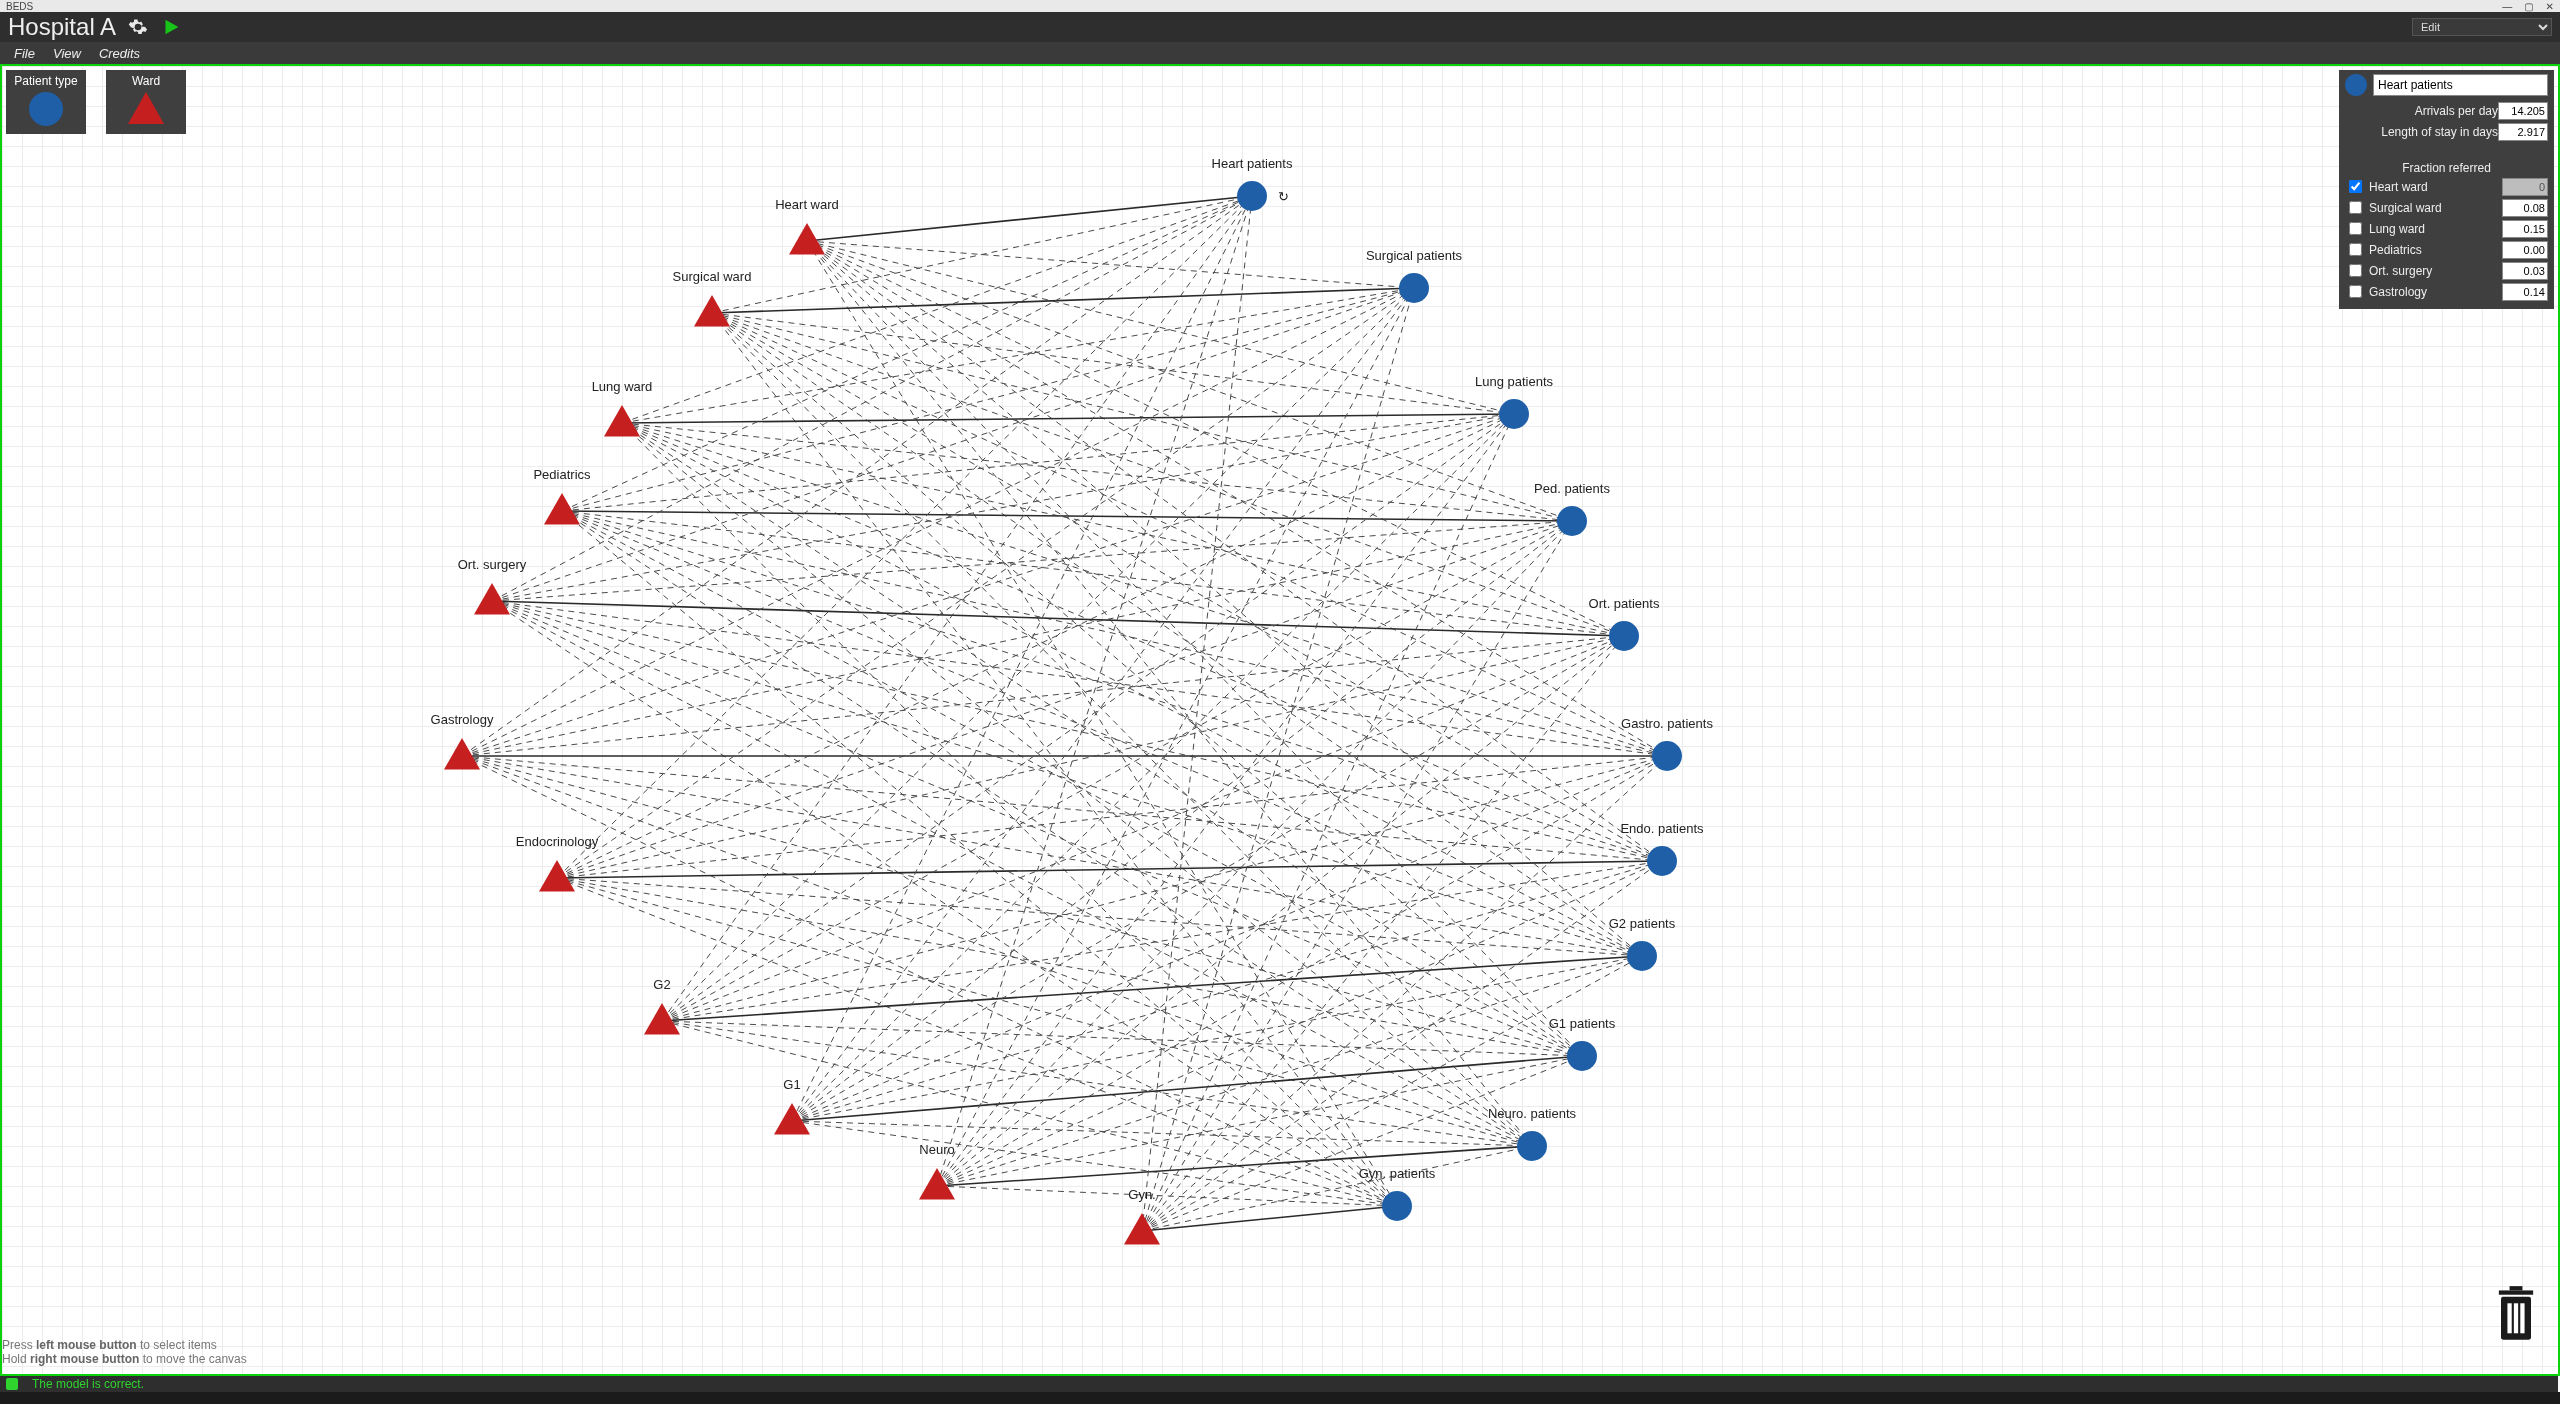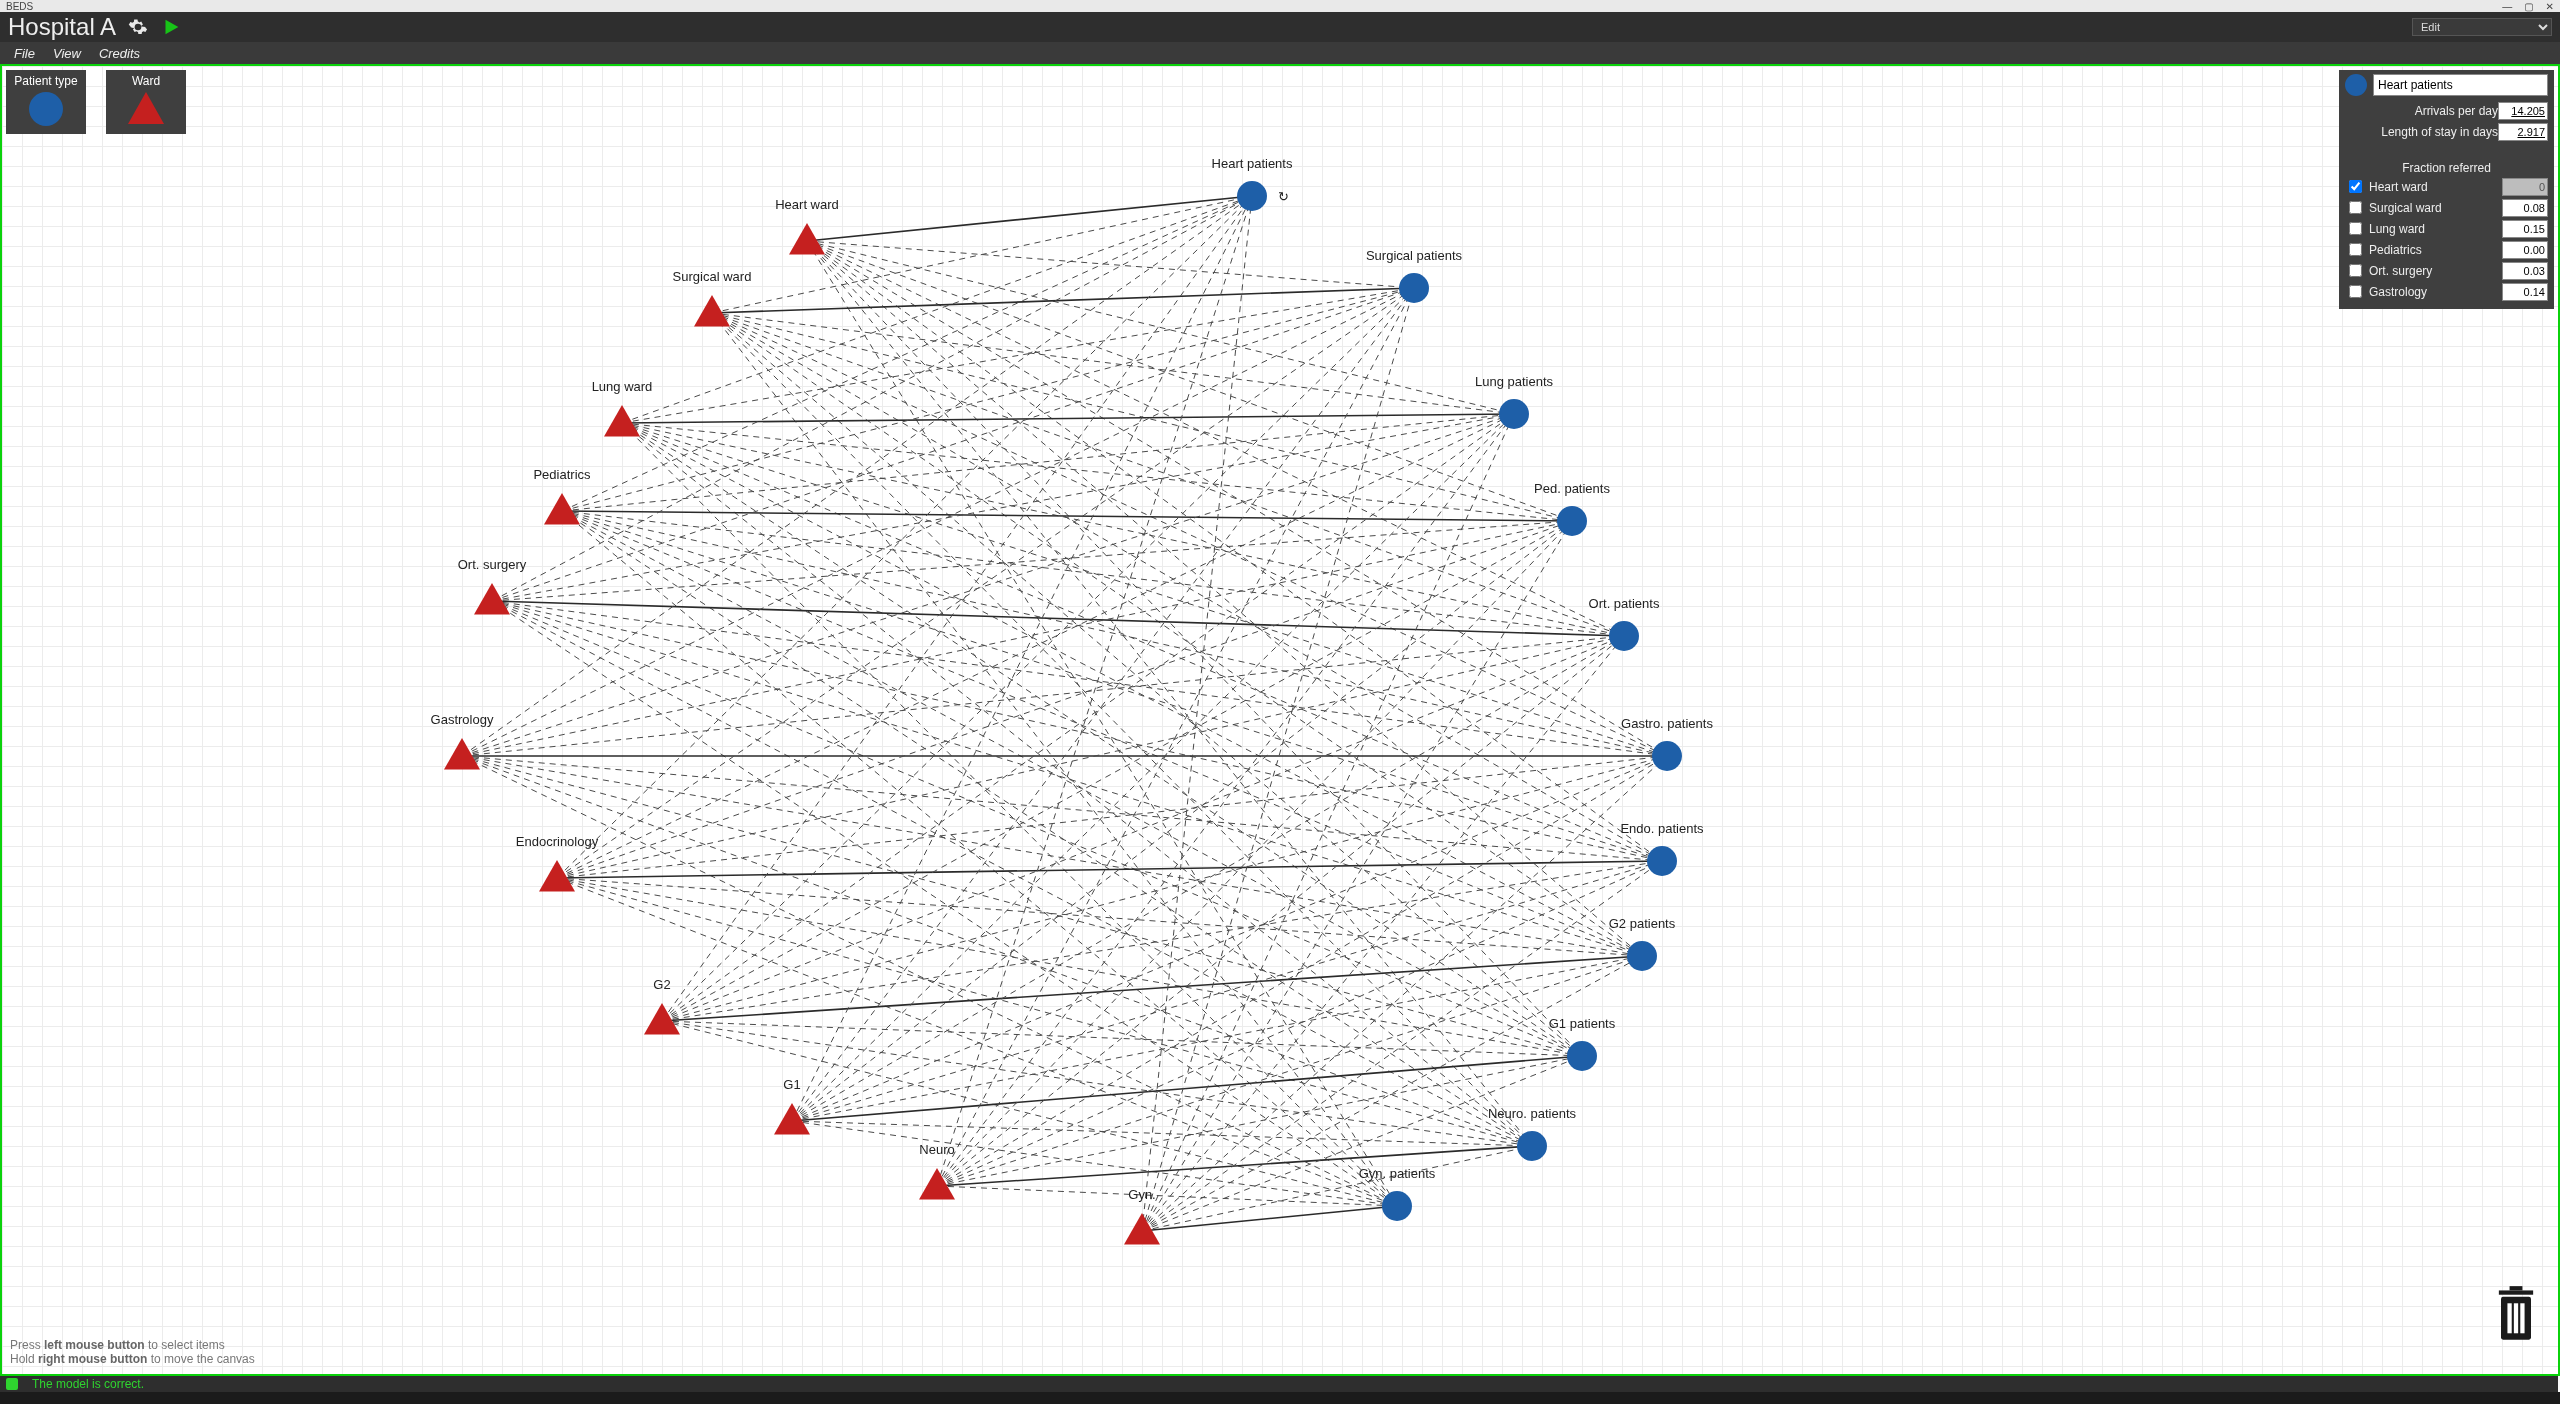--- a/index.html
+++ b/index.html
@@ -83,35 +83,35 @@
   .props {
     position:absolute; right:4px; top:4px; width:215px;
     background:#3f3f3f; color:#eee;
     font-size:12px; padding:4px 6px 6px 6px;
     box-sizing:border-box;
   }
   .props-title { display:flex; align-items:center; gap:6px; margin-bottom:6px; }
   .props-title .mini-circle { width:22px; height:22px; border-radius:50%; background:#1e5fa8; flex:0 0 22px; }
   .props-title input { flex:1 1 auto; height:20px; font-size:12px; padding:0 4px; border:1px solid #888; }
   .prop-row { display:flex; justify-content:flex-end; align-items:center; margin:3px 0; }
-  .prop-row input[type=text] { width:44px; font-size:11px; height:16px; text-align:right; padding:0 2px; border:1px solid #888; background:#fff;text-decoration:underline; }
+  .prop-row input[type=text] { width:44px; font-size:11px; height:16px; text-align:right; padding:0 2px; border:1px solid #888; background:#fff; }
   .section-title { text-align:center; margin:20px 0 2px 0; font-size:12px; }
   .ref-row { display:flex; align-items:center; gap:4px; margin:2px 0; }
   .ref-row label { flex:1 1 auto; }
   .ref-row input[type=text] { width:40px; font-size:11px; height:16px; text-align:right; padding:0 2px; border:1px solid #888; background:#fff; }
   .ref-row input[disabled] { background:#bdbdbd; }
 
   
   .trash {
     position:absolute; right:14px; bottom:30px;
     width:56px; height:60px;
   }
 
   
-  .help-text { position:absolute; left:8px; bottom:8px; font-size:12px; color:#777; line-height:14px; }
+  .help-text { position:absolute; left:0; bottom:8px; font-size:12px; color:#777; line-height:14px; }
   .help-text b { color:#666; }
 
   
   .status-bar {
     position:absolute; left:0; right:2px; bottom:12px; height:16px;
     background:#2e2e2e;
     display:flex; align-items:center; gap:14px; padding-left:6px;
     color:#2fd42f; font-size:12px;
   }
   .status-ok { width:12px; height:12px; background:#2fd42f; border-radius:2px; display:inline-block; }

